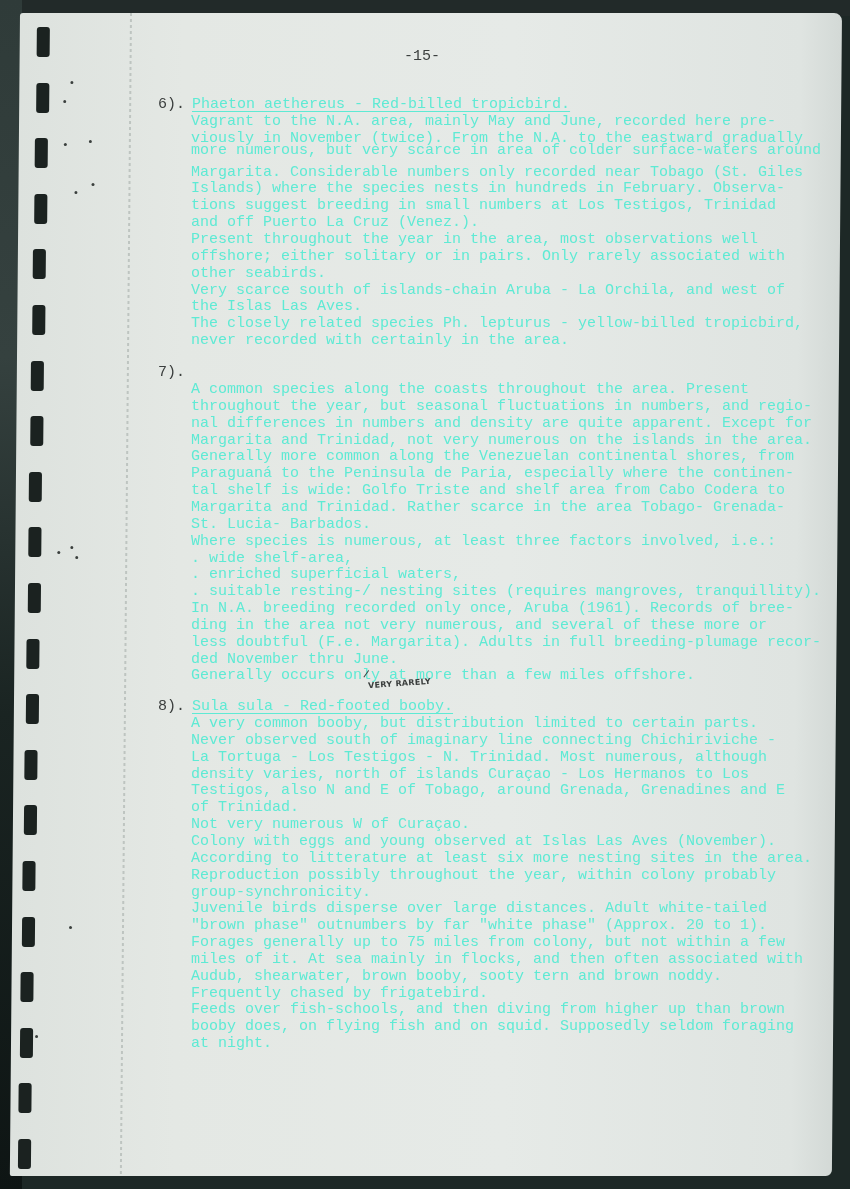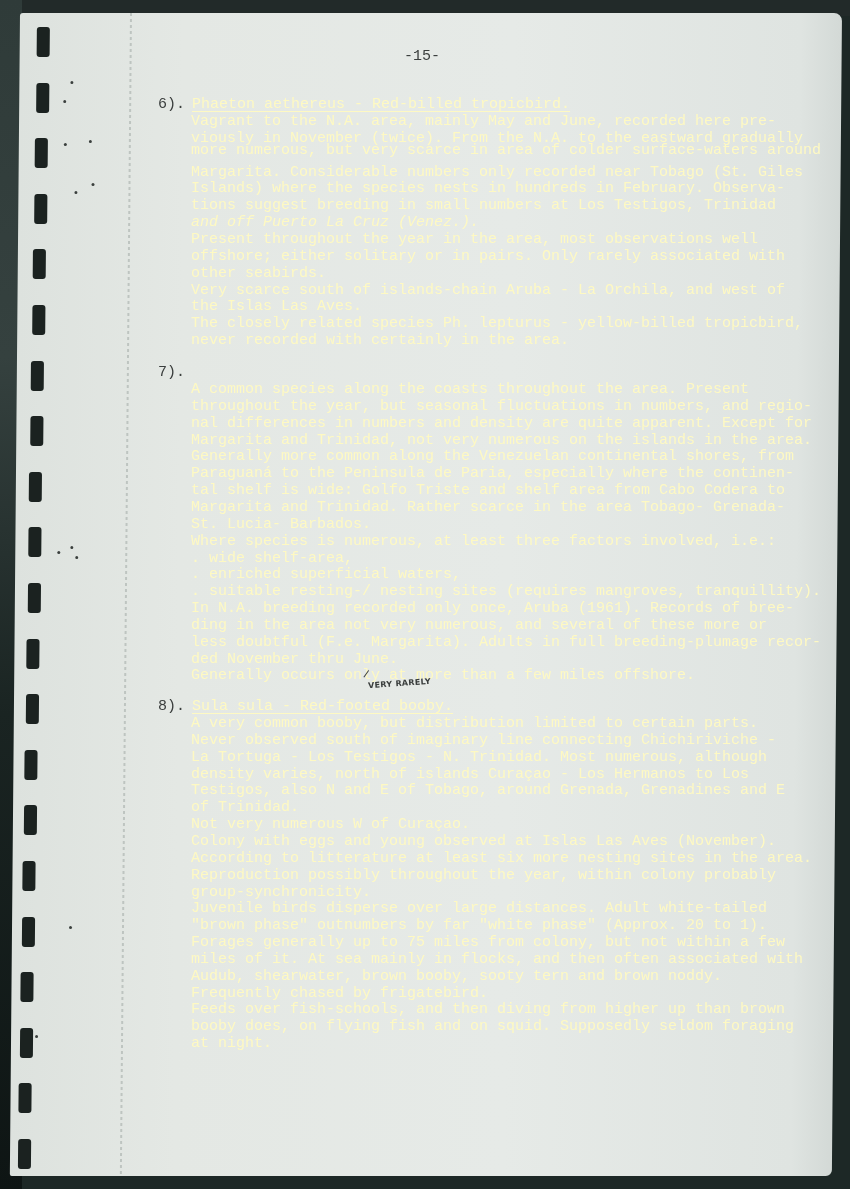--- a/index.html
+++ b/index.html
@@ -18,21 +18,21 @@
     transform:skewX(-0.5deg);
     transform-origin:top left;
   }
   .hole { position:absolute; left:17px; width:13px; height:30px; background:#1b2220; border-radius:3px; }
   .perforation { position:absolute; left:110px; top:0; width:2px; height:1163px;
     background:repeating-linear-gradient(180deg,#b5bcb8 0 3px,transparent 3px 6px); opacity:.8; }
   .speck { position:absolute; width:3px; height:3px; background:#3a3f3d; border-radius:50%; }
   .text-area { position:absolute; left:0; top:0; width:850px; height:1189px; }
   .line {
     position:absolute; white-space:pre; font-size:15px; line-height:17px;
-    color:#fef9c3; letter-spacing:0px;
+    color:#5eead4; letter-spacing:0px;
   }
   .pageno { position:absolute; left:404px; top:48px; font-size:15px; color:#3b3f3e; white-space:pre; }
   .num { position:absolute; font-size:15px; color:#3b3f3e; white-space:pre; }
   .heading { text-decoration:underline; text-underline-offset:3px; text-decoration-thickness:1px; }
   .hand {
     position:absolute; left:368px; top:679px; font-family:"DejaVu Sans", sans-serif;
     font-size:8px; color:#3a3e3d; transform:rotate(-4deg); letter-spacing:0.3px; font-weight:bold;
   }
   .caret { position:absolute; left:365px; top:672px; width:10px; height:8px;
     border-left:1px solid #3a3e3d; border-top:1px solid transparent; transform:rotate(35deg); }
@@ -86,21 +86,21 @@
 
   <div class="num" style="left:158px;top:96px">6).</div>
   <div class="line heading" style="left:192px;top:96px">Phaeton aethereus - Red-billed tropicbird.</div>
   <div id="entry0">
       <div class="line" style="left: 191px; top: 113px;">Vagrant to the N.A. area, mainly May and June, recorded here pre-</div>
       <div class="line" style="left: 191px; top: 129.85px;">viously in November (twice). From the N.A. to the eastward gradually</div>
       <div class="line" style="left: 191px; top: 142px; text-align: center;">more numerous, but very scarce in area of colder surface-waters around</div>
       <div class="line" style="left: 191px; top: 163.55px;">Margarita. Considerable numbers only recorded near Tobago (St. Giles</div>
       <div class="line" style="left: 191px; top: 180.4px;">Islands) where the species nests in hundreds in February. Observa-</div>
       <div class="line" style="left: 191px; top: 197.25px;">tions suggest breeding in small numbers at Los Testigos, Trinidad</div>
-      <div class="line" style="left: 191px; top: 214.1px; font-style: italic;">and off Puerto La Cruz (Venez.).</div>
+      <div class="line" style="left: 191px; top: 214.1px;">and off Puerto La Cruz (Venez.).</div>
       <div class="line" style="left: 191px; top: 230.95px;">Present throughout the year in the area, most observations well</div>
       <div class="line" style="left: 191px; top: 247.8px;">offshore; either solitary or in pairs. Only rarely associated with</div>
       <div class="line" style="left: 191px; top: 264.65px;">other seabirds.</div>
       <div class="line" style="left: 191px; top: 281.5px;">Very scarce south of islands-chain Aruba - La Orchila, and west of</div>
       <div class="line" style="left: 191px; top: 298.35px;">the Islas Las Aves.</div>
       <div class="line" style="left: 191px; top: 315.2px;">The closely related species Ph. lepturus - yellow-billed tropicbird,</div>
       <div class="line" style="left: 191px; top: 332.05px;">never recorded with certainly in the area.</div>
     </div>
 
   <div class="num" style="left:158px;top:364px">7).</div>

